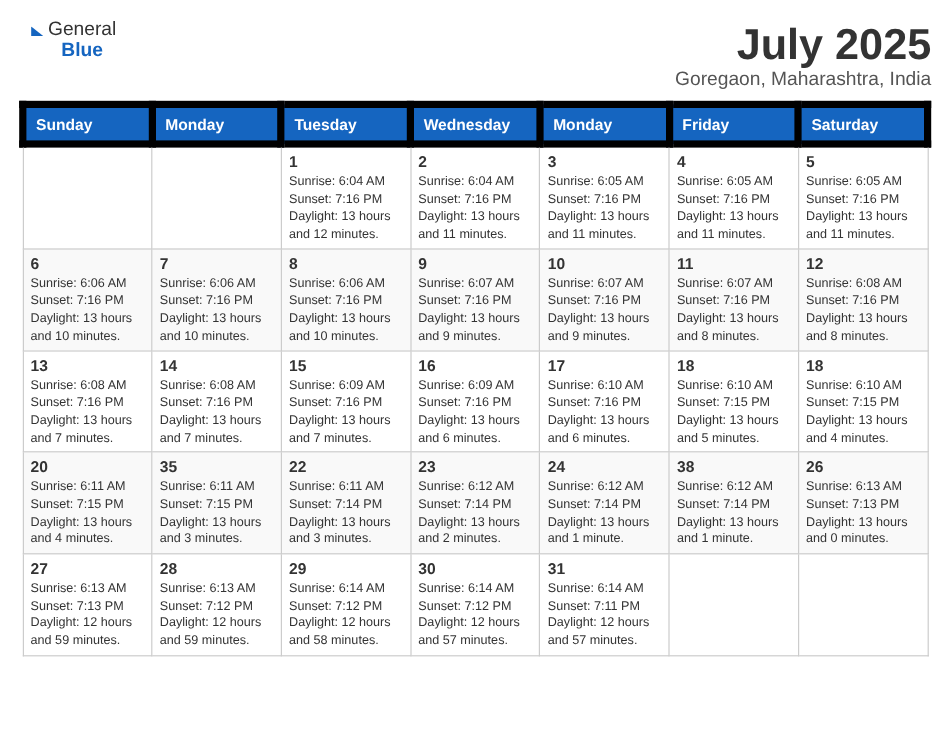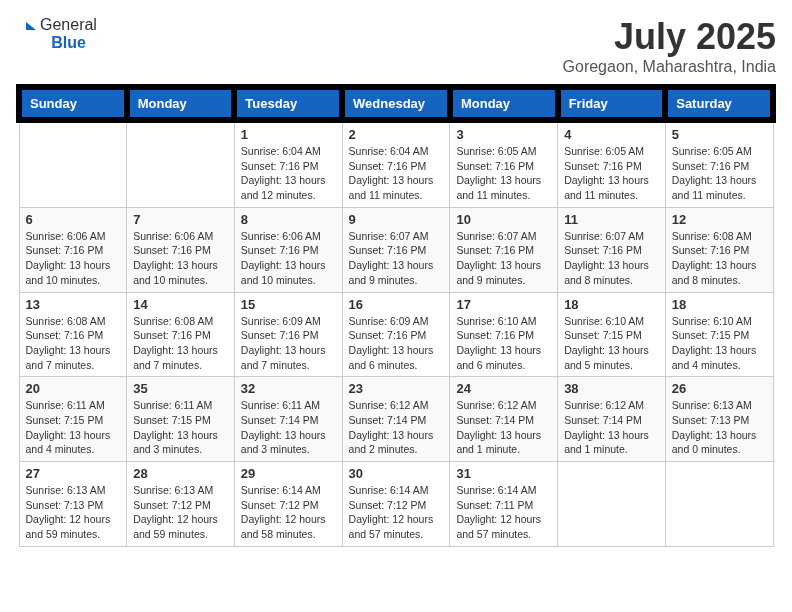--- a/index.html
+++ b/index.html
@@ -238,21 +238,21 @@
 Sunset: 7:15 PM
 Daylight: 13 hours and 4 minutes.</div>
         </td>
         <td>
           <span class="day-number">35</span>
           <div class="day-info">Sunrise: 6:11 AM
 Sunset: 7:15 PM
 Daylight: 13 hours and 3 minutes.</div>
         </td>
         <td>
-          <span class="day-number">32</span>
+          <span class="day-number">22</span>
           <div class="day-info">Sunrise: 6:11 AM
 Sunset: 7:14 PM
 Daylight: 13 hours and 3 minutes.</div>
         </td>
         <td>
           <span class="day-number">23</span>
           <div class="day-info">Sunrise: 6:12 AM
 Sunset: 7:14 PM
 Daylight: 13 hours and 2 minutes.</div>
         </td>

